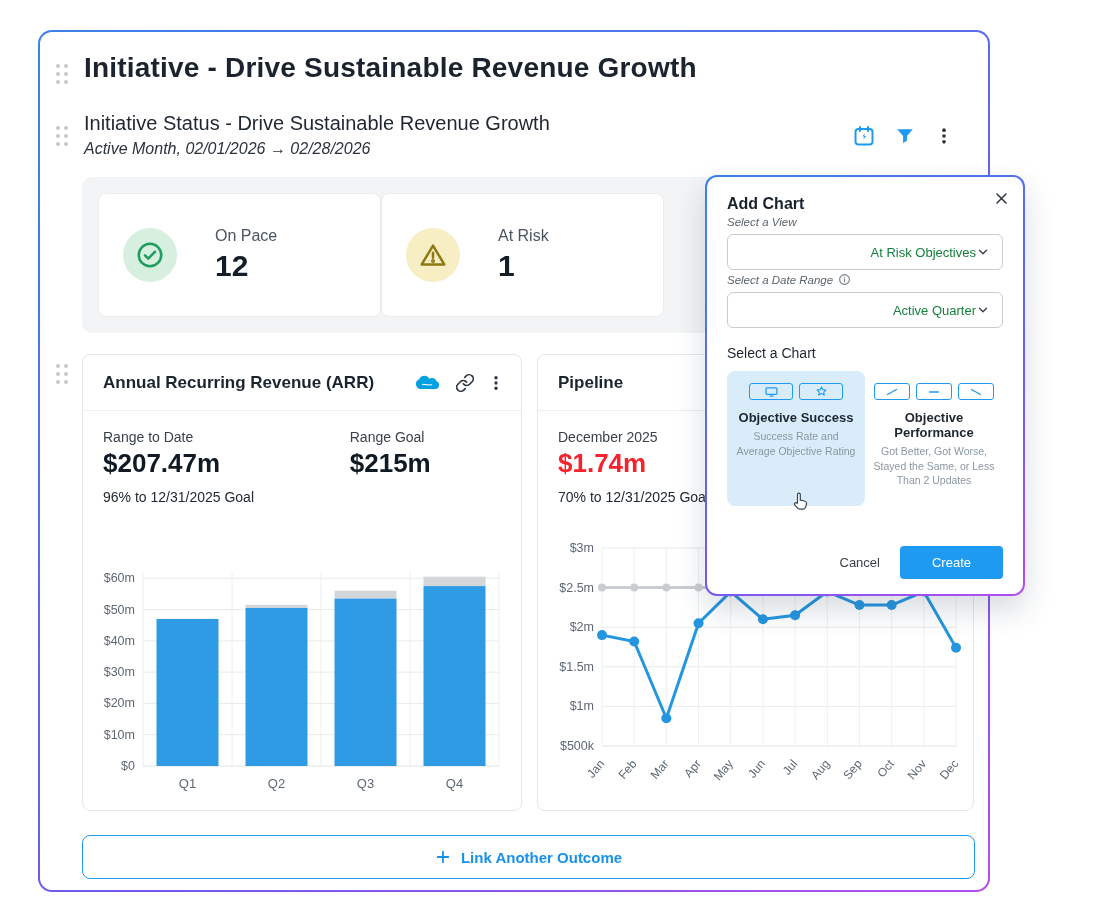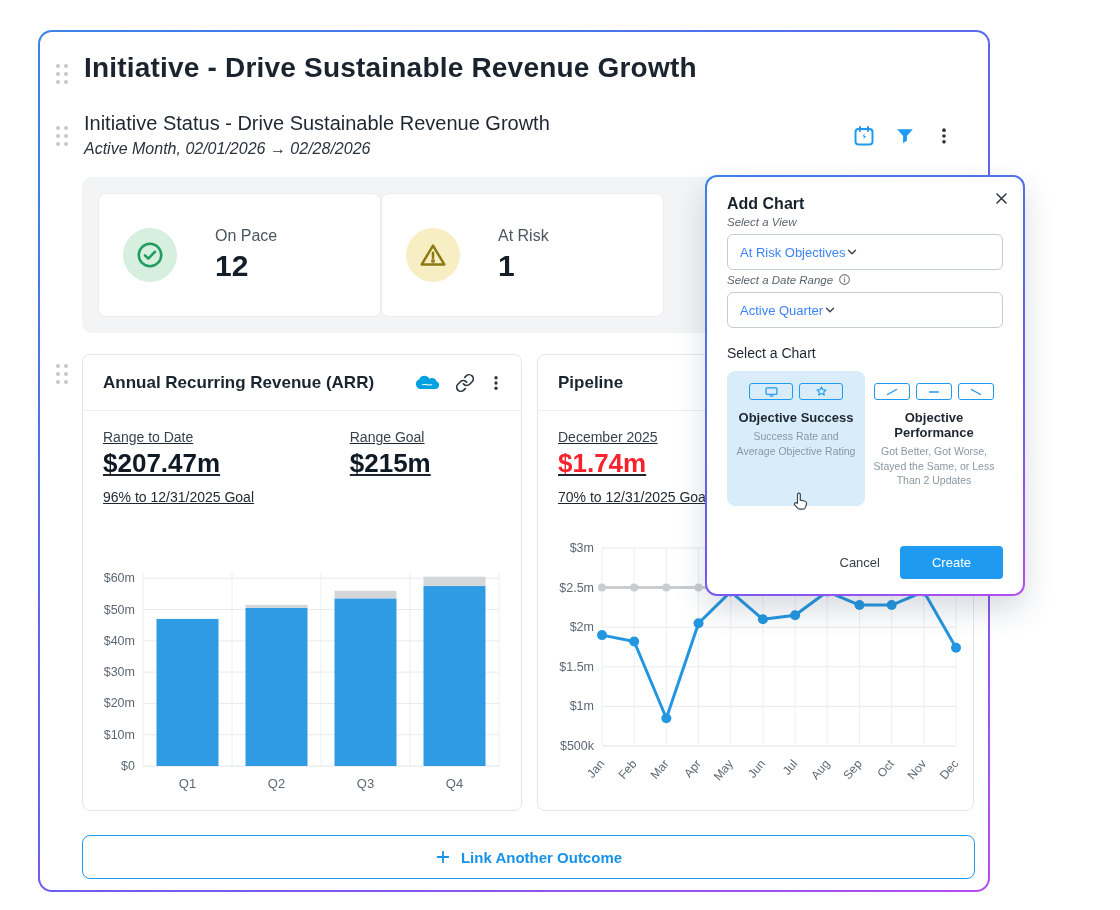--- a/index.html
+++ b/index.html
@@ -33,38 +33,38 @@
   .status-icon.at-risk { background:#f7eec3; }
   .status-label { font-size:16px; color:#4a5560; }
   .status-value { font-size:30px; font-weight:700; color:#141e28; margin-top:4px; }
 
   
   .chart-card { position:absolute; top:322px; height:457px; background:#fff; border:1px solid #e4e7e9; border-radius:8px; }
   .chart-card.arr { left:42px; width:440px; }
   .chart-card.pipeline { left:497px; width:437px; }
   .chart-header { height:56px; display:flex; align-items:center; gap:12px; padding:0 16px 0 20px; border-bottom:1px solid #eceef0; }
   .chart-title { flex:1; font-size:17px; font-weight:700; color:#1b2530; }
-  .stats { padding:18px 20px 0;text-decoration:underline; }
+  .stats { padding:18px 20px 0; }
   .stats-grid { display:grid; grid-template-columns:62% 38%; }
   .stat-label { font-size:14px; color:#39424a; }
   .stat-value { font-size:26px; font-weight:700; color:#101a24; margin-top:3px; }
   .stat-value.danger { color:#f5232e; }
   .progress-note { font-size:14px; color:#222a32; margin-top:10px; }
   .chart-area { position:absolute; left:8px; bottom:8px; }
 
   
   .link-outcome-btn { position:absolute; left:42px; top:803px; width:893px; height:44px; background:#fff; border:1.5px solid #1e9bf0; border-radius:8px; color:#1892e8; font-size:15px; font-weight:700; font-family:"Liberation Sans",sans-serif; display:flex; align-items:center; justify-content:center; gap:10px; cursor:pointer; }
 
   
   .modal { position:absolute; left:705px; top:175px; width:320px; height:421px; border-radius:12px; z-index:20; box-shadow:0 14px 30px rgba(40,60,90,.18); }
   .modal-inner { position:relative; padding:18px 20px; height:100%; }
   .modal-title { font-size:16px; font-weight:700; color:#18222c; }
   .modal-close { position:absolute; right:14px; top:14px; }
   .field-label { display:flex; align-items:center; gap:5px; font-size:11.5px; color:#5a646d; margin:3px 0 6px;font-style:italic; }
-  .select { height:36px; border:1px solid #c6ccd2; border-radius:6px; background:#fff; display:flex; align-items:center; justify-content:flex-start; padding:0 12px; font-size:13px; color:#3b82f6; cursor:pointer; }
+  .select { height:36px; border:1px solid #c6ccd2; border-radius:6px; background:#fff; display:flex; align-items:center; justify-content:flex-end; padding:0 12px; font-size:13px; color:#15803d; cursor:pointer; }
   .select-chart-label { font-size:14px; color:#1d2630; margin:17px 0 10px; }
   .tiles { display:flex; gap:0; }
   .tile { position:relative; flex:1; border-radius:8px; padding:12px 8px 18px; text-align:center; cursor:pointer; }
   .tile.selected { background:#d9ecfa; }
   .tile-icons { display:flex; justify-content:center; gap:6px; margin-bottom:10px; }
   .mini { height:17px; border:1.5px solid #1e9bf0; border-radius:3px; display:flex; align-items:center; justify-content:center; background:transparent; }
   .mini.w-lg { width:44px; } .mini.w-sm { width:36px; }
   .tile-title { font-size:13px; font-weight:700; color:#1d2630; }
   .tile-desc { font-size:10.5px; line-height:1.4; color:#8a97a3; margin-top:4px; }
   .cursor-hand { position:absolute; left:46%; bottom:-6px; }

